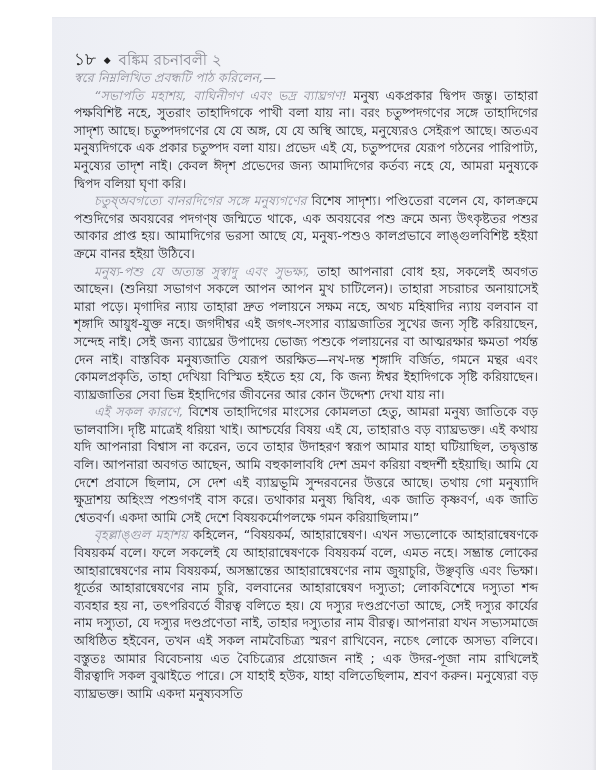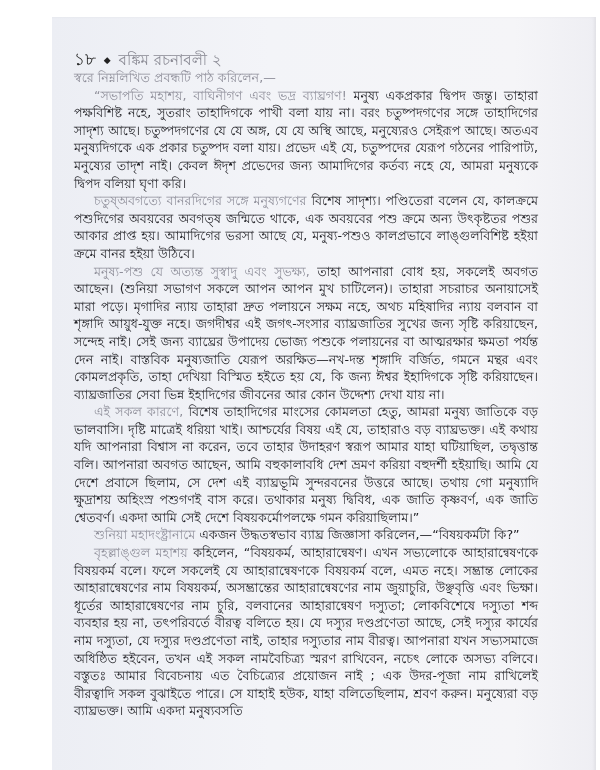--- a/index.html
+++ b/index.html
@@ -17,34 +17,33 @@
   }
   .header .pn { font-size: 17px; color: #2a2a2a; }
   .header .sep { font-size: 9px; color: #222; margin: 0 3px; position: relative; top: -2px; }
   .header .title { color: #8a8a94; filter: blur(0.5px); }
   .body {
     position: absolute; left: 22px; top: 52px; width: 464px;
     font-size: 12.6px; line-height: 17.6px; color: #1f1f24; text-align: justify;
   }
   .body p { margin: 0; }
   .body p.ind { text-indent: 20px; }
-  .fade { color: #8f8f9a; filter: blur(0.5px); }
+  .fade { color: #8f8f9a; filter: blur(0.5px); font-style: italic; }
 </style>
 </head>
 <body>
 
 <div class="page">
   <div class="header">
     <span class="pn">১৮</span>
     <span class="sep">◆</span>
     <span class="title">বঙ্কিম রচনাবলী ২</span>
   </div>
 
   <div class="body">
     <p><span class="fade">স্বরে নিম্নলিখিত প্রবন্ধটি পাঠ করিলেন,—</span><span></span></p>
     <p class="ind"><span class="fade">“সভাপতি মহাশয়, বাঘিনীগণ এবং ভদ্র ব্যাঘ্রগণ!</span><span> মনুষ্য একপ্রকার দ্বিপদ জন্তু। তাহারা পক্ষবিশিষ্ট নহে, সুতরাং তাহাদিগকে পাখী বলা যায় না। বরং চতুষ্পদগণের সঙ্গে তাহাদিগের সাদৃশ্য আছে। চতুষ্পদগণের যে যে অঙ্গ, যে যে অস্থি আছে, মনুষ্যেরও সেইরূপ আছে। অতএব মনুষ্যদিগকে এক প্রকার চতুষ্পদ বলা যায়। প্রভেদ এই যে, চতুষ্পদের যেরূপ গঠনের পারিপাট্য, মনুষ্যের তাদৃশ নাই। কেবল ঈদৃশ প্রভেদের জন্য আমাদিগের কর্তব্য নহে যে, আমরা মনুষ্যকে দ্বিপদ বলিয়া ঘৃণা করি।</span></p>
-    <p class="ind"><span class="fade">চতুষ্অবগত্যে বানরদিগের সঙ্গে মনুষ্যগণের</span><span> বিশেষ সাদৃশ্য। পণ্ডিতেরা বলেন যে, কালক্রমে পশুদিগের অবয়বের অবগত্ষ জন্মিতে থাকে, এক অবয়বের পশু ক্রমে অন্য উৎকৃষ্টতর পশুর আকার প্রাপ্ত হয়। আমাদিগের ভরসা আছে যে, মনুষ্য-পশুও কালপ্রভাবে লাঙ্গুলবিশিষ্ট হইয়া ক্রমে বানর হইয়া উঠিবে।</span></p>
+    <p class="ind"><span class="fade">চতুষ্অবগত্যে বানরদিগের সঙ্গে মনুষ্যগণের</span><span> বিশেষ সাদৃশ্য। পণ্ডিতেরা বলেন যে, কালক্রমে পশুদিগের অবয়বের পদগণ্ষ জন্মিতে থাকে, এক অবয়বের পশু ক্রমে অন্য উৎকৃষ্টতর পশুর আকার প্রাপ্ত হয়। আমাদিগের ভরসা আছে যে, মনুষ্য-পশুও কালপ্রভাবে লাঙ্গুলবিশিষ্ট হইয়া ক্রমে বানর হইয়া উঠিবে।</span></p>
     <p class="ind"><span class="fade">মনুষ্য-পশু যে অত্যন্ত সুস্বাদু এবং সুভক্ষ্য,</span><span> তাহা আপনারা বোধ হয়, সকলেই অবগত আছেন। (শুনিয়া সভাগণ সকলে আপন আপন মুখ চাটিলেন)। তাহারা সচরাচর অনায়াসেই মারা পড়ে। মৃগাদির ন্যায় তাহারা দ্রুত পলায়নে সক্ষম নহে, অথচ মহিষাদির ন্যায় বলবান বা শৃঙ্গাদি আয়ুধ-যুক্ত নহে। জগদীশ্বর এই জগৎ-সংসার ব্যাঘ্রজাতির সুখের জন্য সৃষ্টি করিয়াছেন, সন্দেহ নাই। সেই জন্য ব্যাঘ্রের উপাদেয় ভোজ্য পশুকে পলায়নের বা আত্মরক্ষার ক্ষমতা পর্যন্ত দেন নাই। বাস্তবিক মনুষ্যজাতি যেরূপ অরক্ষিত—নখ-দন্ত শৃঙ্গাদি বর্জিত, গমনে মন্থর এবং কোমলপ্রকৃতি, তাহা দেখিয়া বিস্মিত হইতে হয় যে, কি জন্য ঈশ্বর ইহাদিগকে সৃষ্টি করিয়াছেন। ব্যাঘ্রজাতির সেবা ভিন্ন ইহাদিগের জীবনের আর কোন উদ্দেশ্য দেখা যায় না।</span></p>
     <p class="ind"><span class="fade">এই সকল কারণে,</span><span> বিশেষ তাহাদিগের মাংসের কোমলতা হেতু, আমরা মনুষ্য জাতিকে বড় ভালবাসি। দৃষ্টি মাত্রেই ধরিয়া খাই। আশ্চর্যের বিষয় এই যে, তাহারাও বড় ব্যাঘ্রভক্ত। এই কথায় যদি আপনারা বিশ্বাস না করেন, তবে তাহার উদাহরণ স্বরূপ আমার যাহা ঘটিয়াছিল, তদ্বৃত্তান্ত বলি। আপনারা অবগত আছেন, আমি বহুকালাবধি দেশ ভ্রমণ করিয়া বহুদর্শী হইয়াছি। আমি যে দেশে প্রবাসে ছিলাম, সে দেশ এই ব্যাঘ্রভূমি সুন্দরবনের উত্তরে আছে। তথায় গো মনুষ্যাদি ক্ষুদ্রাশয় অহিংস্র পশুগণই বাস করে। তথাকার মনুষ্য দ্বিবিধ, এক জাতি কৃষ্ণবর্ণ, এক জাতি শ্বেতবর্ণ। একদা আমি সেই দেশে বিষয়কর্মোপলক্ষে গমন করিয়াছিলাম।”</span></p>
-    <p class="ind"><span class="fade">শুনিয়া মহাদংষ্ট্রানামে</span><span> একজন উদ্ধতস্বভাব ব্যাঘ্র জিজ্ঞাসা করিলেন,—“বিষয়কর্মটা কি?”</span></p>
     <p class="ind"><span class="fade">বৃহল্লাঙ্গুল মহাশয়</span><span> কহিলেন, “বিষয়কর্ম, আহারান্বেষণ। এখন সভ্যলোকে আহারান্বেষণকে বিষয়কর্ম বলে। ফলে সকলেই যে আহারান্বেষণকে বিষয়কর্ম বলে, এমত নহে। সম্ভ্রান্ত লোকের আহারান্বেষণের নাম বিষয়কর্ম, অসম্ভ্রান্তের আহারান্বেষণের নাম জুয়াচুরি, উঞ্ছবৃত্তি এবং ভিক্ষা। ধূর্তের আহারান্বেষণের নাম চুরি, বলবানের আহারান্বেষণ দস্যুতা; লোকবিশেষে দস্যুতা শব্দ ব্যবহার হয় না, তৎপরিবর্তে বীরত্ব বলিতে হয়। যে দস্যুর দণ্ডপ্রণেতা আছে, সেই দস্যুর কার্যের নাম দস্যুতা, যে দস্যুর দণ্ডপ্রণেতা নাই, তাহার দস্যুতার নাম বীরত্ব। আপনারা যখন সভ্যসমাজে অধিষ্ঠিত হইবেন, তখন এই সকল নামবৈচিত্র্য স্মরণ রাখিবেন, নচেৎ লোকে অসভ্য বলিবে। বস্তুতঃ আমার বিবেচনায় এত বৈচিত্র্যের প্রয়োজন নাই ; এক উদর-পূজা নাম রাখিলেই বীরত্বাদি সকল বুঝাইতে পারে। সে যাহাই হউক, যাহা বলিতেছিলাম, শ্রবণ করুন। মনুষ্যেরা বড় ব্যাঘ্রভক্ত। আমি একদা মনুষ্যবসতি</span></p>
   </div>
 </div>
 
 </body></html>

